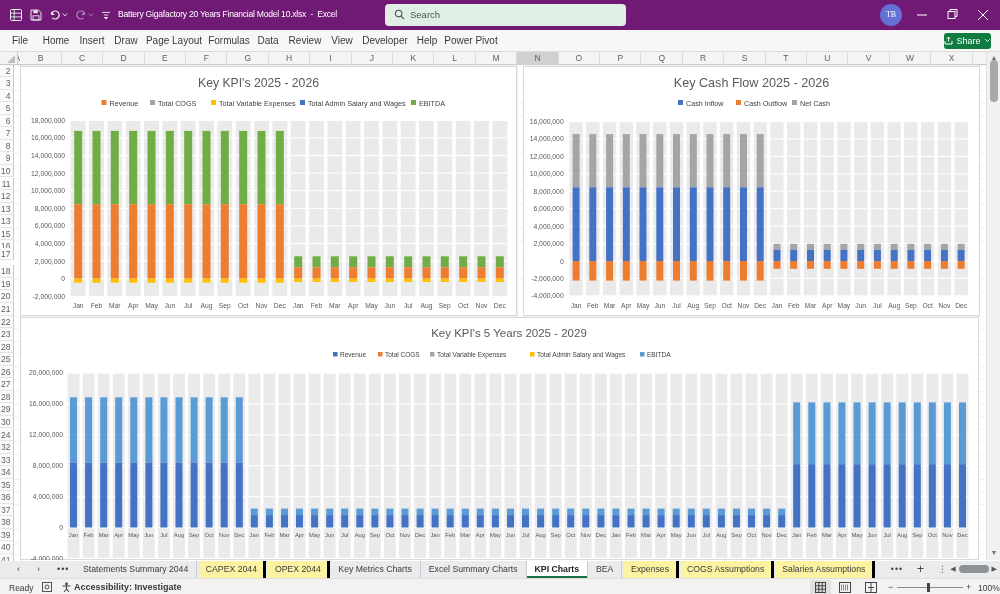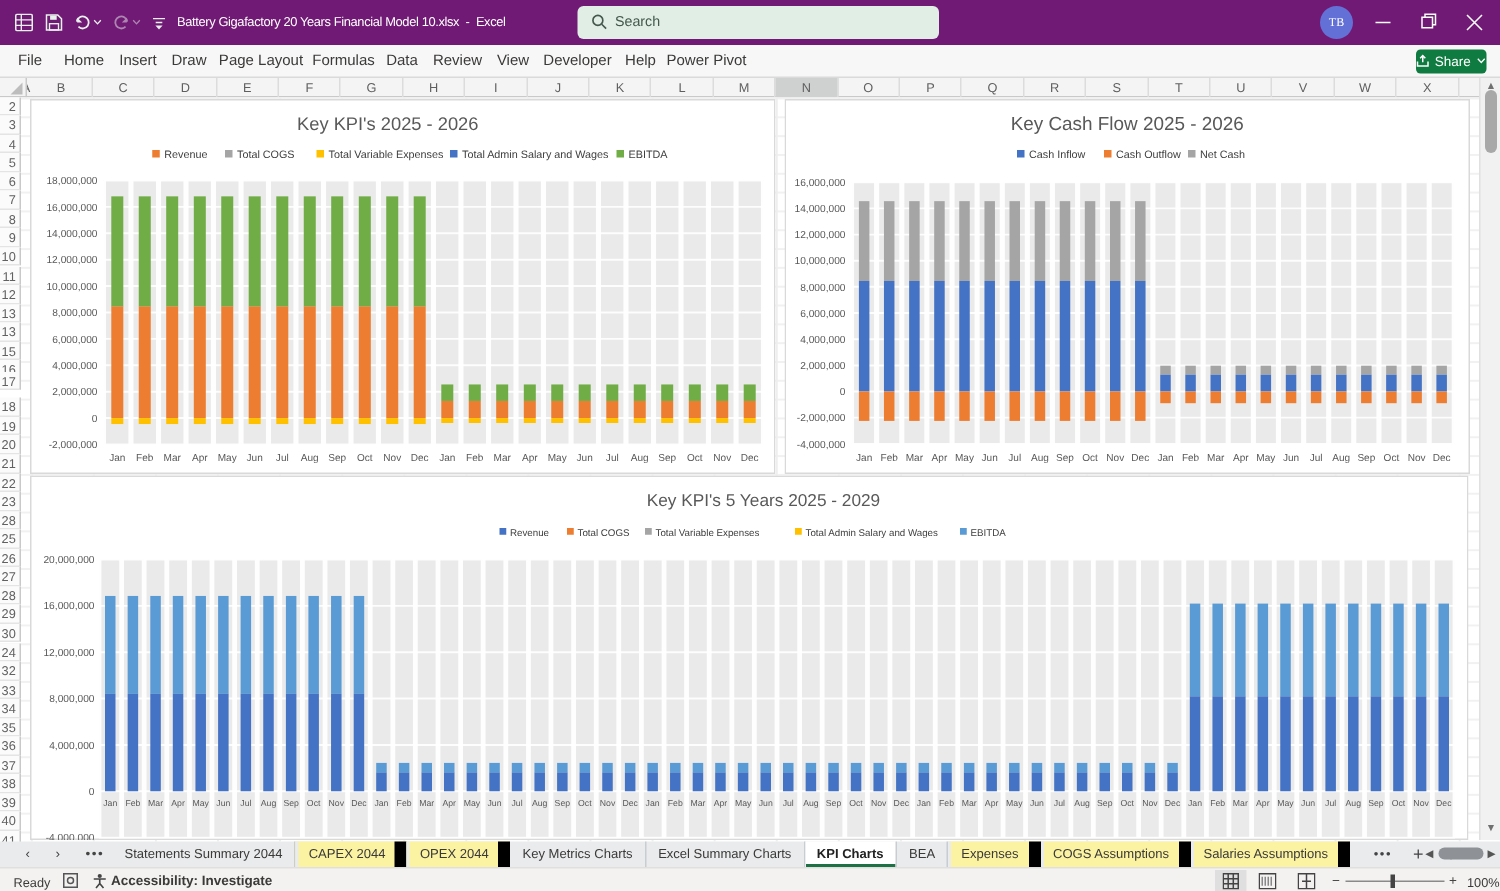--- a/index.html
+++ b/index.html
@@ -35,21 +35,21 @@
 
 
 .vscroll { position:absolute; left:986px; top:52px; width:14px; height:508px; background:#F1F1F1; border-left:1px solid #E0E0E0; }
 .vthumb { position:absolute; left:3px; top:8px; width:8px; height:42px; background:#A8A8A8; border-radius:4px; }
 .varrow { position:absolute; left:3.5px; font-size:7px; color:#707070; }
 
 
 .tabbar { position:absolute; left:0; top:560.5px; width:100%; height:17.5px; background:#E9EBED; display:flex; align-items:stretch; font-size:8.7px; color:#3B3A39; }
 .tabnav { width:75px; display:flex; align-items:center; padding-left:17px; gap:17px; color:#444; font-size:9px; flex:none; }
 .stab { display:flex; align-items:center; padding:0 8px; border-right:1px solid #C9CDD1; white-space:nowrap; flex:none; }
-.stab.yellow { background:#FBF2A2; border-left:2px solid #E9EBED; border-right:8px solid #000000; padding:0 6.5px; }
+.stab.yellow { background:#FBF2A2; border-left:2px solid #E9EBED; border-right:3px solid #000000; padding:0 6.5px; }
 .stab.active { background:#FFFFFF; font-weight:bold; color:#222; box-shadow:inset 0 -2px 0 #1E7145; }
 .tabend { display:flex; align-items:center; gap:14px; padding-left:16px; color:#444; }
 
 
 .statusbar { position:absolute; left:0; top:578px; width:100%; height:16px; background:#F3F2F1; border-top:1px solid #E1DFDD; font-size:9px; color:#3B3A39; }
 </style></head>
 <body>
 <div id="app">
 
 <div class="titlebar">

